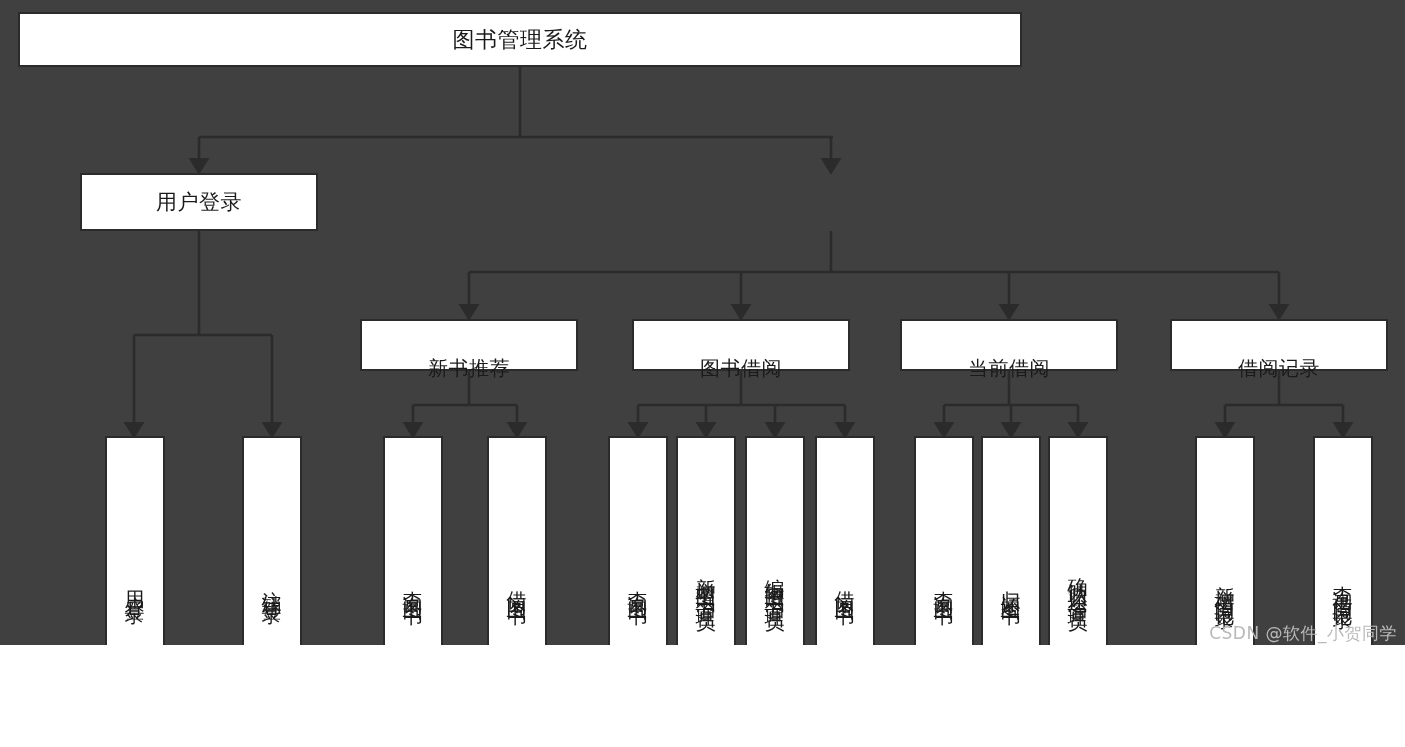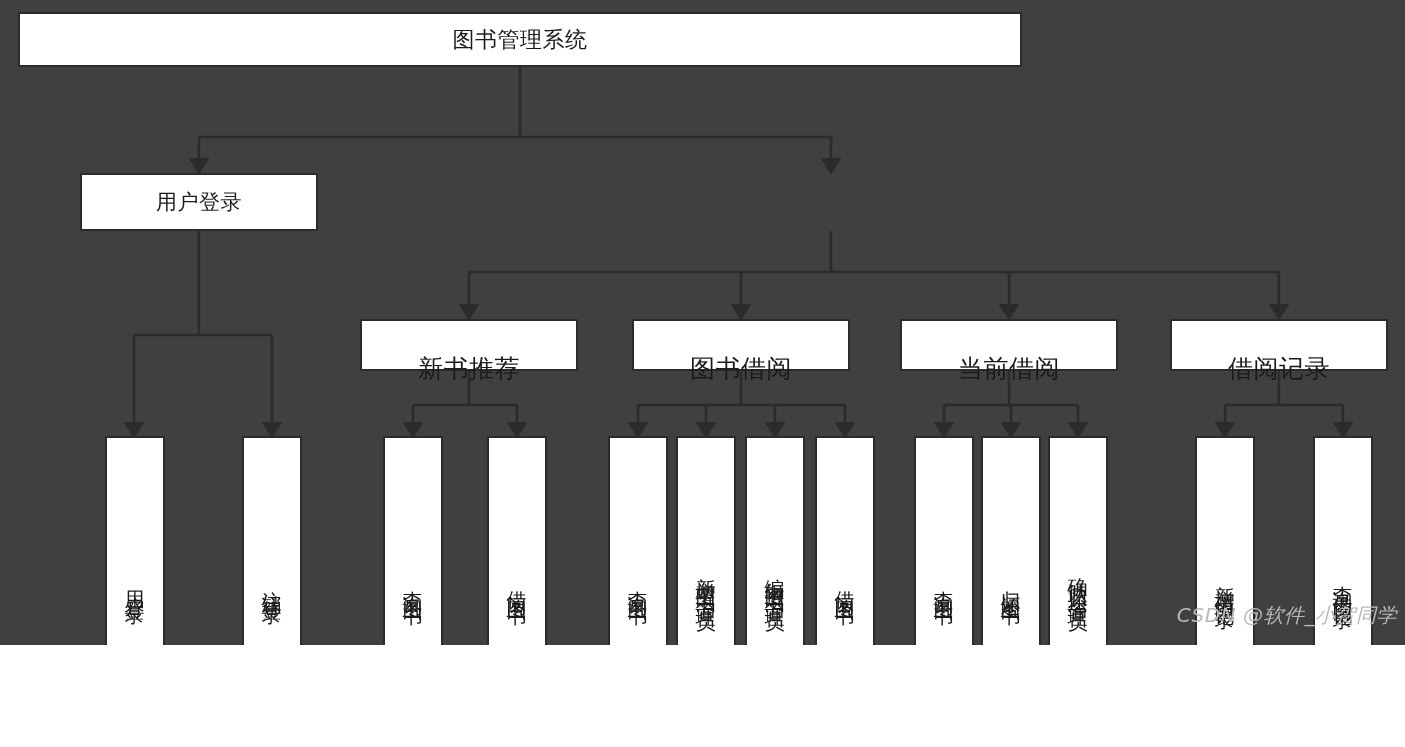--- a/index.html
+++ b/index.html
@@ -61,21 +61,21 @@
     font-size: 21px;
   }
   .n-login   { left: 80px;  width: 238px; }
   .n-bookmgr { left: 712px; width: 238px; }
   
   .lvl2 {
     height: 52px;
     top: 319px;
   }
   .lvl2 .node-label {
-    font-size: 25px;
+    font-size: 20px;
     margin-top: 48px;
   }
   .n-newbook { left: 360px;  width: 218px; }
   .n-borrow  { left: 632px;  width: 218px; }
   .n-current { left: 900px;  width: 218px; }
   .n-record  { left: 1170px; width: 218px; justify-content: center; }
   
   .leaf {
     top: 436px;
     height: 297px;
@@ -95,26 +95,25 @@
   .leaf-inner {
     display: flex;
     align-items: center;
     justify-content: center;
     width: 100%;
     height: 100%;
   }
   .watermark {
     position: absolute;
     right: 8px;
-    bottom: 16px;
-    font-size: 20px;
+    bottom: 0;
+    font-size: 17px;
     color: #b9b9b9;
     letter-spacing: 0.5px;
     user-select: none;
-    font-style: italic;
   }
 </style>
 </head>
 <body>
 
 <div id="canvas">
 
   <svg class="edges" viewBox="0 0 1405 747" width="1405" height="747" xmlns="http://www.w3.org/2000/svg">
     <defs>
       <marker id="arr" markerWidth="9" markerHeight="9" refX="3.2" refY="4.5" orient="auto" markerUnits="strokeWidth">

